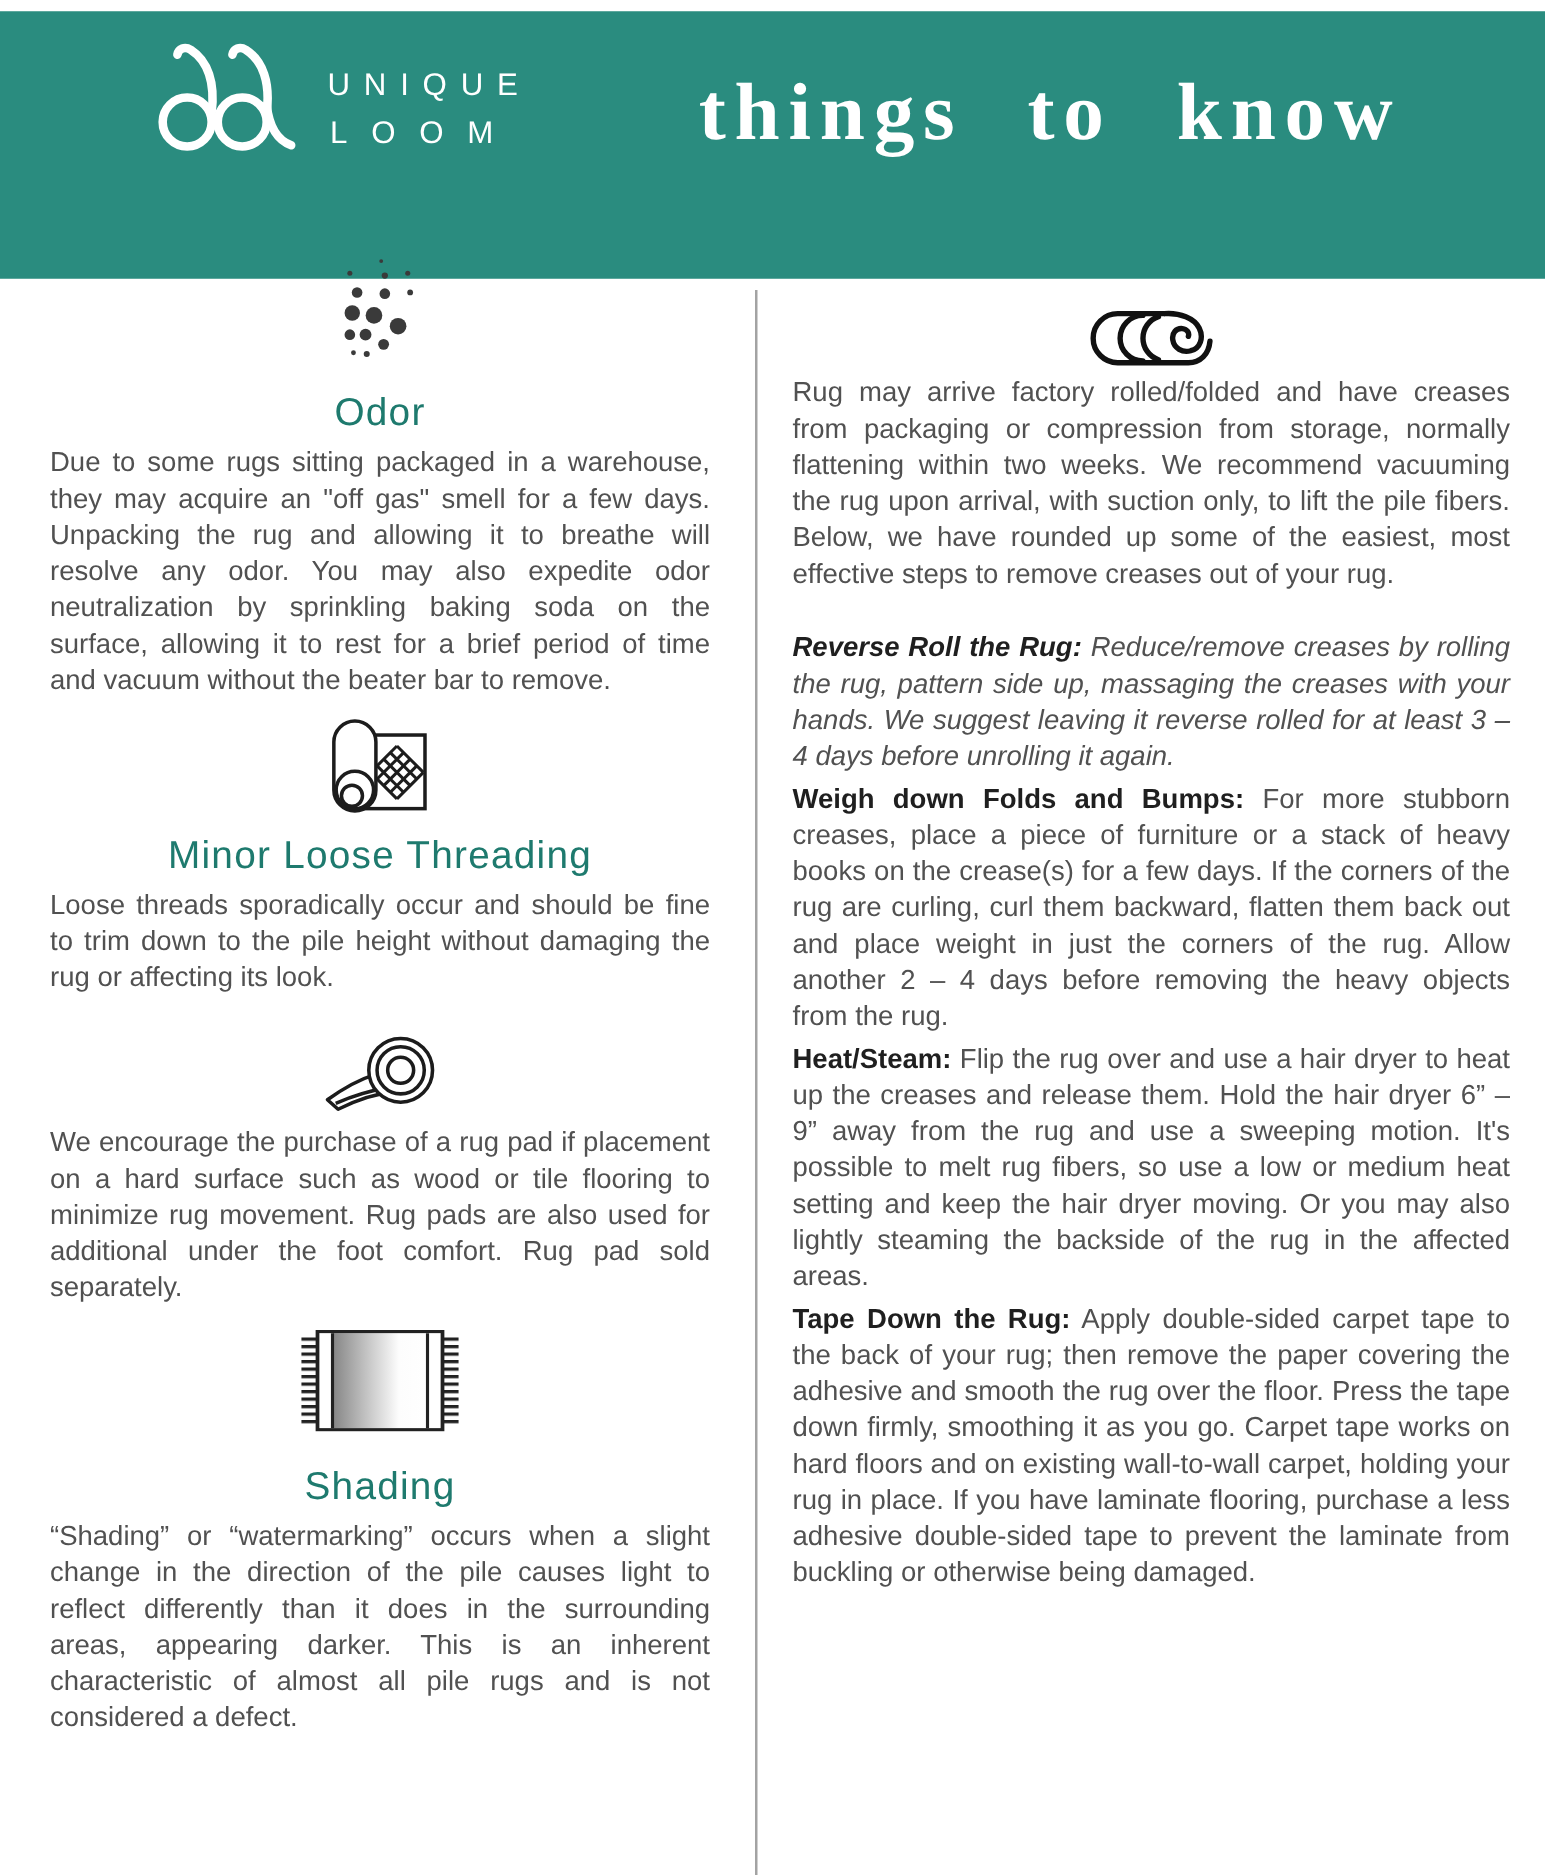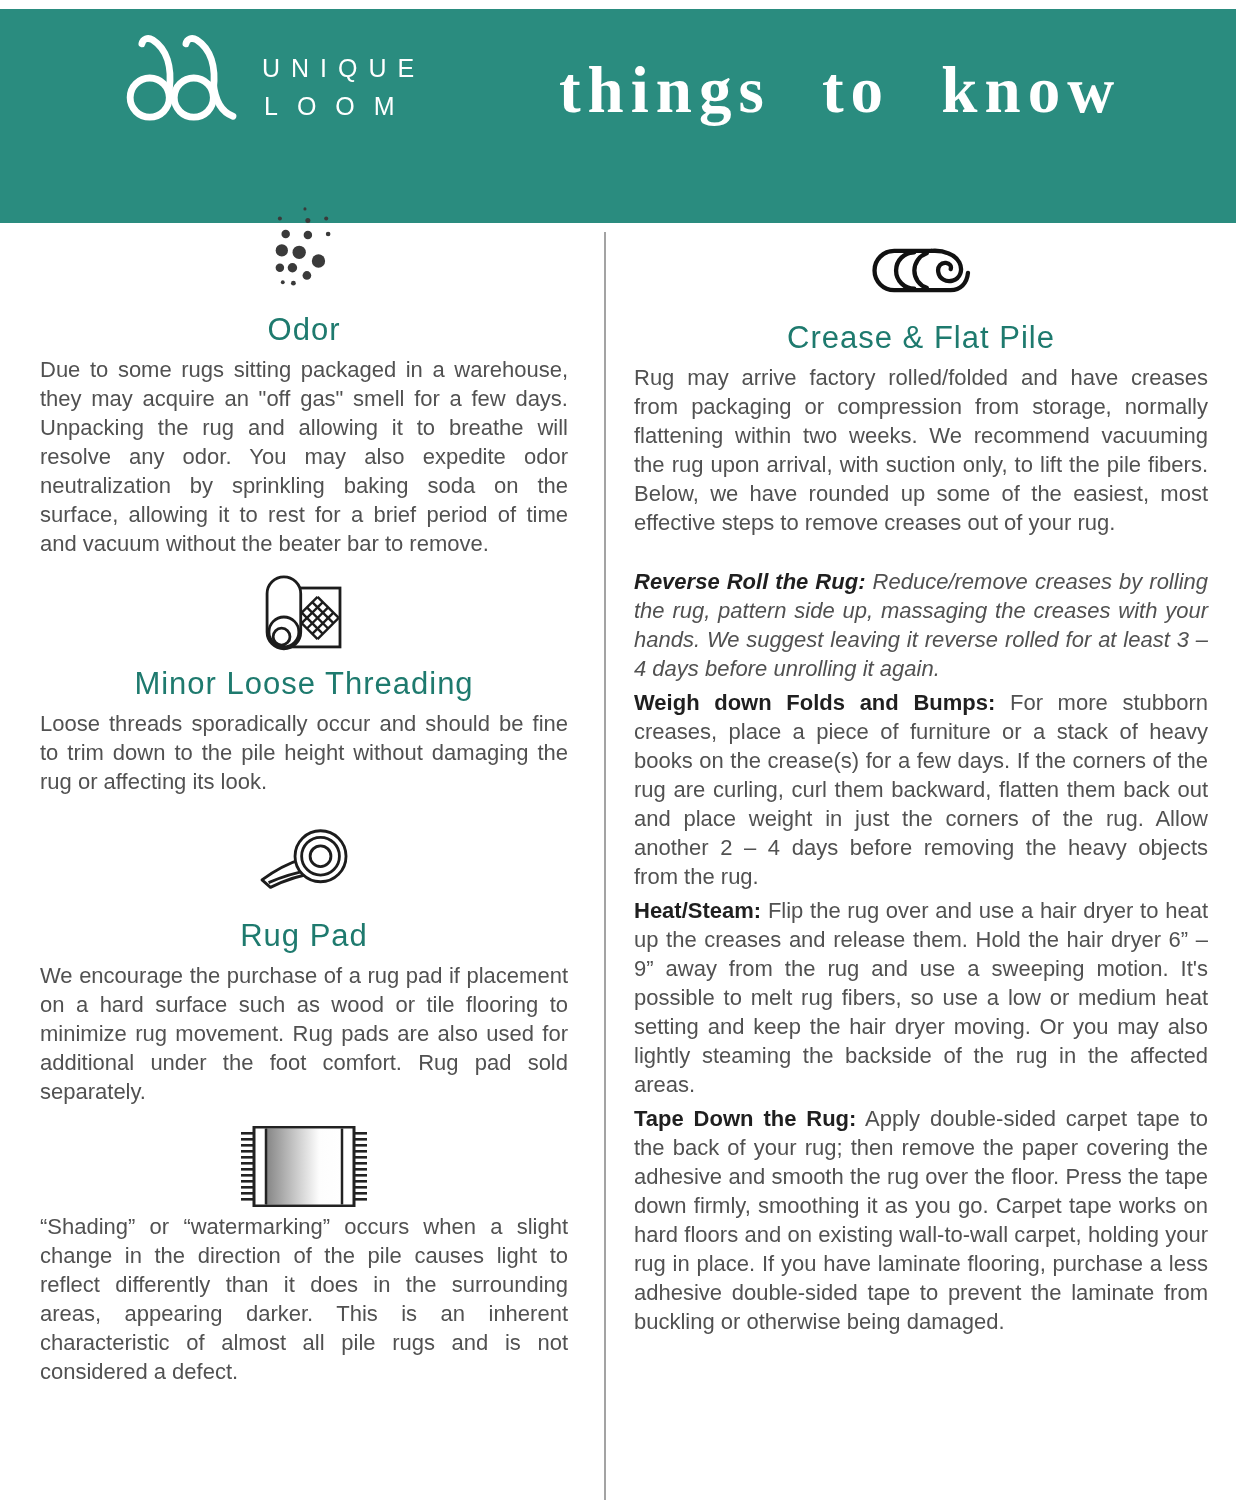--- a/index.html
+++ b/index.html
@@ -144,21 +144,20 @@
     <div class="section s-pad">
       <div class="icon-wrap">
         <svg viewBox="0 0 95 72" width="90" height="68" fill="none" stroke="#1c1c1c" stroke-width="3" stroke-linejoin="round">
           <path d="M3,57 C18,46 32,39 45,35 L60,42 L60,50 C42,52 26,58 12,65 Z" fill="#ffffff"></path>
           <path d="M10,60 C26,53 40,49 54,47"></path>
           <circle cx="65" cy="32" r="27" fill="#ffffff"></circle>
           <circle cx="65" cy="32" r="20" fill="#ffffff"></circle>
           <circle cx="65" cy="32" r="11" fill="#ffffff"></circle>
         </svg>
       </div>
-      <h2 class="sec-heading">Rug Pad</h2>
       <p class="body-text">We encourage the purchase of a rug pad if placement on a hard surface such as wood or tile flooring to minimize rug movement. Rug pads are also used for additional under the foot comfort. Rug pad sold separately.</p>
     </div>
 
     <div class="section s-shade">
       <div class="icon-wrap">
         <svg viewBox="0 0 126 81" width="126" height="81">
           <defs>
             <pattern id="comb" width="6" height="6" patternUnits="userSpaceOnUse">
               <rect width="6" height="2.6" fill="#222222"></rect>
             </pattern>
@@ -171,37 +170,37 @@
           </defs>
           <rect x="0" y="5" width="12" height="71" fill="url(#comb)"></rect>
           <rect x="114" y="5" width="12" height="71" fill="url(#comb)"></rect>
           <rect x="13" y="1" width="100" height="79" fill="#ffffff"></rect>
           <rect x="25" y="2.5" width="76" height="76" fill="url(#shadeg)"></rect>
           <line x1="25" y1="2.5" x2="25" y2="78.5" stroke="#222222" stroke-width="2.5"></line>
           <line x1="101" y1="2.5" x2="101" y2="78.5" stroke="#222222" stroke-width="2.5"></line>
           <rect x="13" y="1" width="100" height="79" fill="none" stroke="#222222" stroke-width="3"></rect>
         </svg>
       </div>
+      <h2 class="sec-heading">Shading</h2>
       <p class="body-text">“Shading” or “watermarking” occurs when a slight change in the direction of the pile causes light to reflect differently than it does in the surrounding areas, appearing darker. This is an inherent characteristic of almost all pile rugs and is not considered a defect.</p>
     </div>
 
   </div>
 
   <div class="col col-right">
 
     <div class="section s-crease">
       <div class="icon-wrap">
         <svg viewBox="0 0 104 48" width="100" height="46" fill="none" stroke="#111111" stroke-width="4.5" stroke-linecap="round">
           <path d="M 63,3 L 24,3 A 20,20 0 0 0 24,44 L 83,44 C 93,44 100,37 101,26"></path>
           <path d="M 63,3 C 76,2 88,7 92,15 C 96,23 93,32 85,34 C 78,36 71,32 70,25 C 69,19 73,15 78,15.5 C 82,16 84,19 83,22"></path>
           <path d="M 45,4.5 A 19,19 0 0 0 45,42.5"></path>
           <path d="M 58,5.5 A 19,19 0 0 0 58,41.5"></path>
         </svg>
       </div>
-      <h2 class="sec-heading">Crease &amp; Flat Pile</h2>
       <p class="body-text">Rug may arrive factory rolled/folded and have creases from packaging or compression from storage, normally flattening within two weeks. We recommend vacuuming the rug upon arrival, with suction only, to lift the pile fibers. Below, we have rounded up some of the easiest, most effective steps to remove creases out of your rug.</p>
 
       <p class="body-text tip first"><b>Reverse Roll the Rug:</b> <span>Reduce/remove creases by rolling the rug, pattern side up, massaging the creases with your hands. We suggest leaving it reverse rolled for at least 3 – 4 days before unrolling it again.</span></p>
 
       <p class="body-text tip"><b>Weigh down Folds and Bumps:</b> <span>For more stubborn creases, place a piece of furniture or a stack of heavy books on the crease(s) for a few days. If the corners of the rug are curling, curl them backward, flatten them back out and place weight in just the corners of the rug. Allow another 2 – 4 days before removing the heavy objects from the rug.</span></p>
 
       <p class="body-text tip"><b>Heat/Steam:</b> <span>Flip the rug over and use a hair dryer to heat up the creases and release them. Hold the hair dryer 6” – 9” away from the rug and use a sweeping motion. It's possible to melt rug fibers, so use a low or medium heat setting and keep the hair dryer moving. Or you may also lightly steaming the backside of the rug in the affected areas.</span></p>
 
       <p class="body-text tip"><b>Tape Down the Rug:</b> <span>Apply double-sided carpet tape to the back of your rug; then remove the paper covering the adhesive and smooth the rug over the floor. Press the tape down firmly, smoothing it as you go. Carpet tape works on hard floors and on existing wall-to-wall carpet, holding your rug in place. If you have laminate flooring, purchase a less adhesive double-sided tape to prevent the laminate from buckling or otherwise being damaged.</span></p>
     </div>

